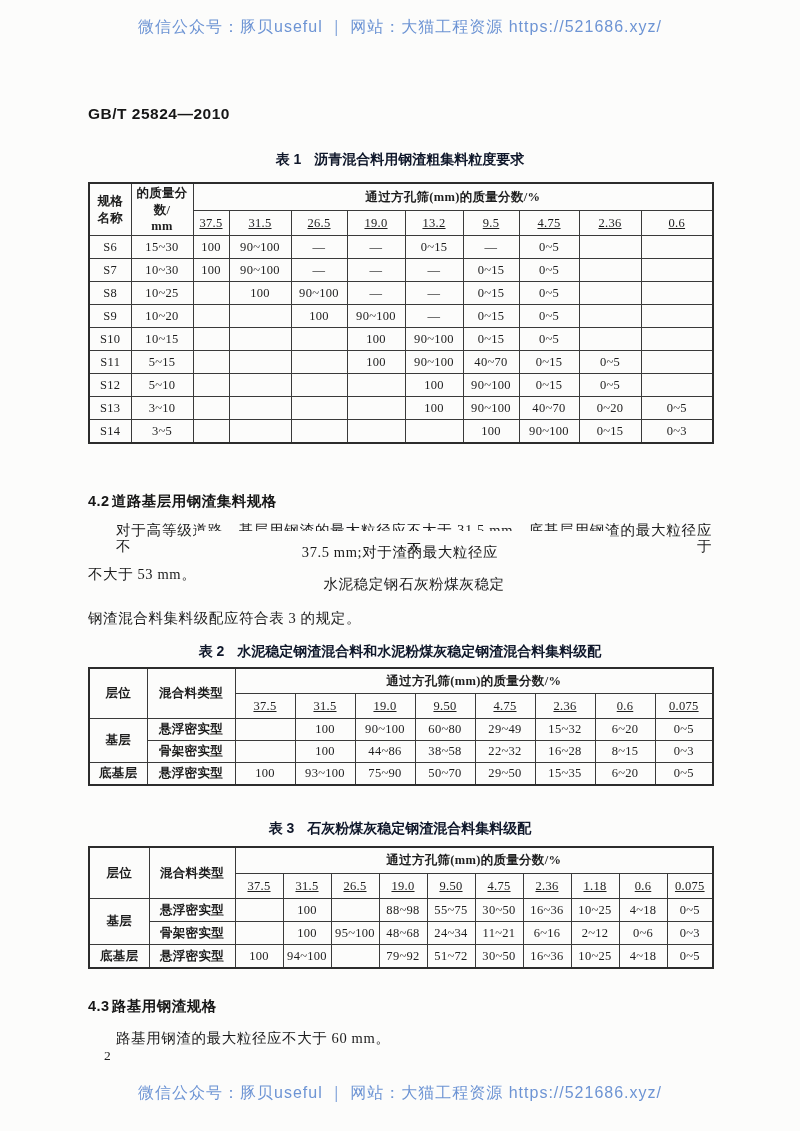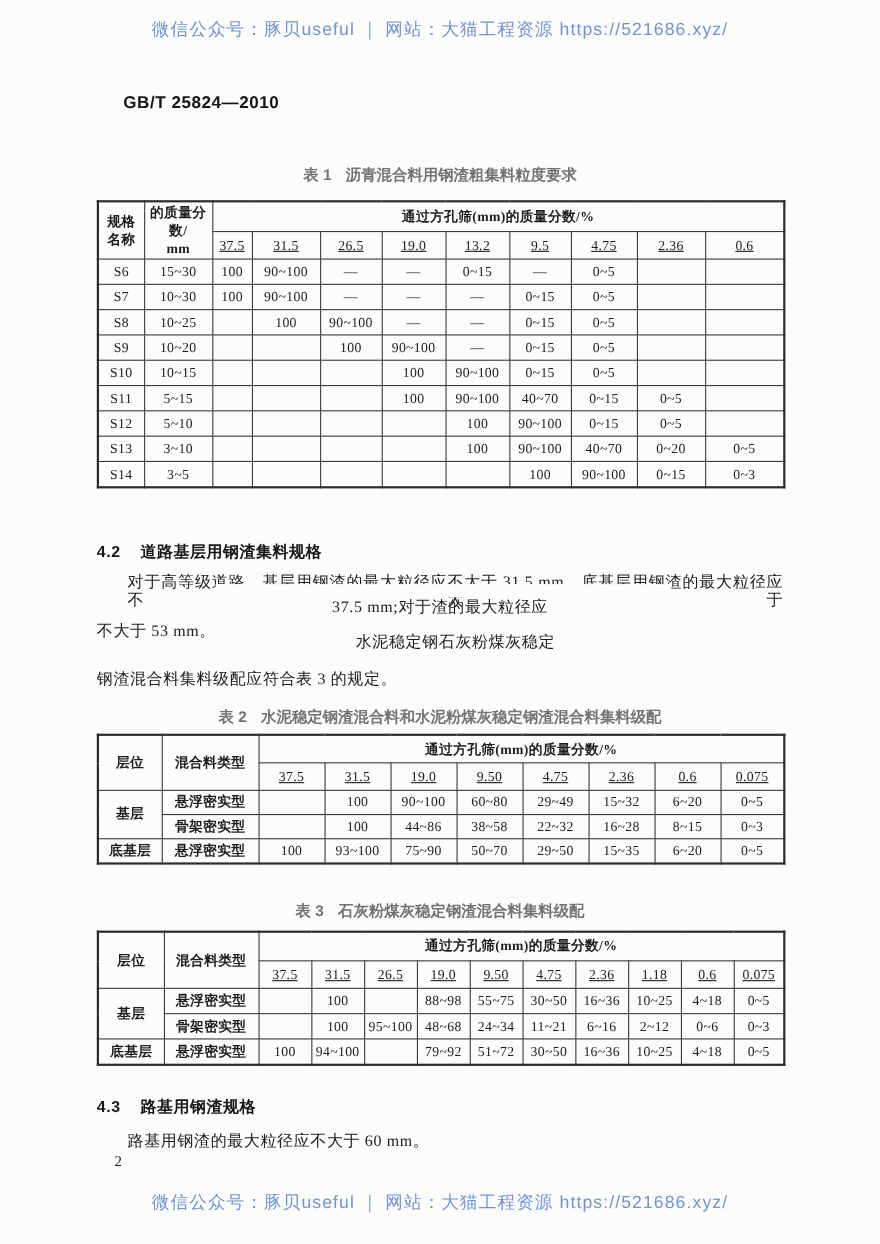--- a/index.html
+++ b/index.html
@@ -9,28 +9,28 @@
     font-family:"Liberation Serif", serif; color:#1d1d1d;
   }
   .watermark {
     position:absolute; left:0; width:800px; text-align:center;
     font-family:"Liberation Sans", sans-serif;
     font-size:16px; letter-spacing:1px; color:#6d94d4;
   }
   .wm-top { top:17px; }
   .wm-bottom { top:1083px; }
   .doc-code {
-    position:absolute; left:88px; top:85px;
+    position:absolute; left:88px; top:105px;
     font-family:"Liberation Sans", sans-serif;
-    font-weight:bold; font-size:15.5px; letter-spacing:0.5px; color:#161616;margin-left:24px;
+    font-weight:bold; font-size:15.5px; letter-spacing:0.5px; color:#161616;
   }
   .tbl-title {
     position:absolute; left:0; width:800px; text-align:center;
     font-family:"Liberation Sans", sans-serif;
-    font-weight:bold; font-size:14px; color:#737373;
+    font-weight:bold; font-size:14px; color:#0f172a;
   }
   .tbl-title .lbl { margin-right:13px; }
   table.t {
     position:absolute; border-collapse:collapse; table-layout:fixed;
     border:2px solid #2c2c2c;
   }
   table.t td {
     border:1.4px solid #3a3a3a; text-align:center; vertical-align:middle;
     padding:0; overflow:hidden;
     font-family:"Liberation Serif", serif; font-size:12.5px; color:#1d1d1d;
@@ -48,21 +48,21 @@
   .t2 tr.hr1 td { height:24px; }
   .t2 tr.hr2 td { height:24px; }
   .t3 td { height:22px; }
   .t3 tr.hr1 td { height:25px; }
   .t3 tr.hr2 td { height:24px; }
   .heading {
     position:absolute;
     font-family:"Liberation Sans", sans-serif;
     font-weight:bold; font-size:14.5px; color:#161616; letter-spacing:0.5px;
   }
-  .heading .hnum { margin-right:18px; }
+  .heading .hnum { margin-right:2px; }
   .pline {
     position:absolute; font-size:14.5px; line-height:16px;
     color:#1b1b1b; letter-spacing:0.6px; white-space:nowrap;
   }
   .pline.justify { white-space:normal; text-align:justify; text-align-last:justify; }
   .pline.split { display:flex; justify-content:center; }
   .eraser { position:absolute; background:#fcfcfb; }
   .pagenum { position:absolute; font-size:13.5px; color:#1b1b1b; }
 </style>
 </head>

